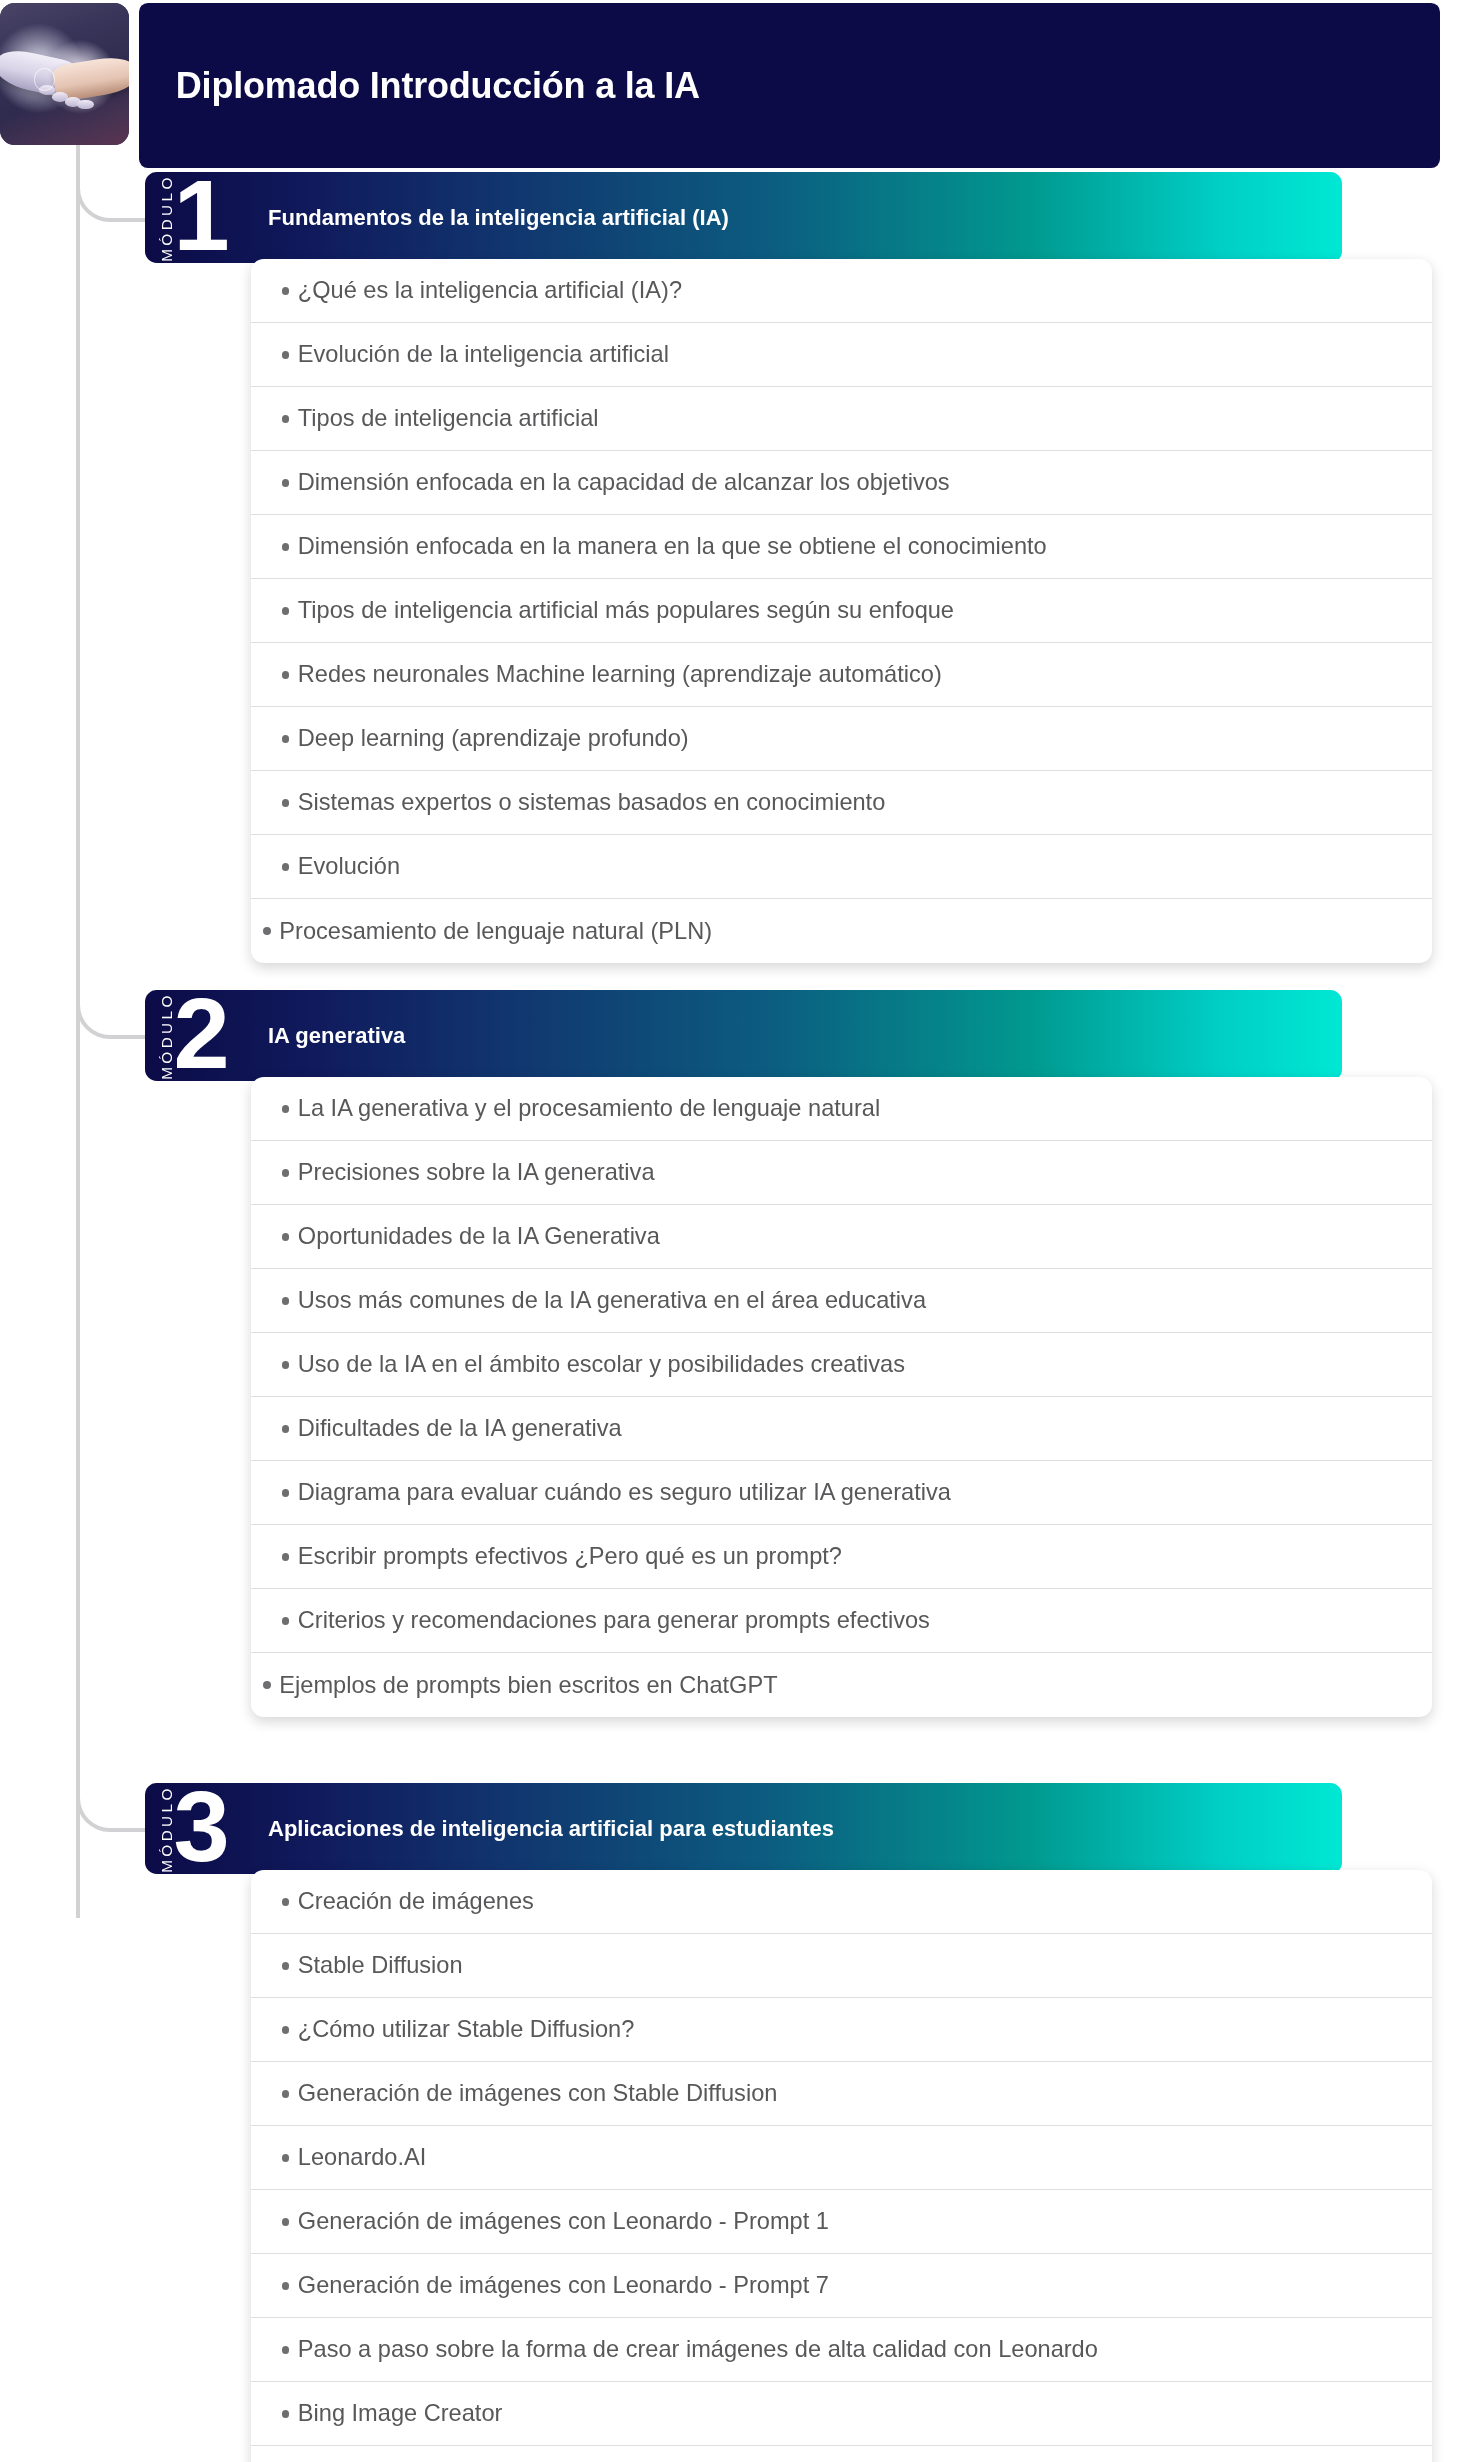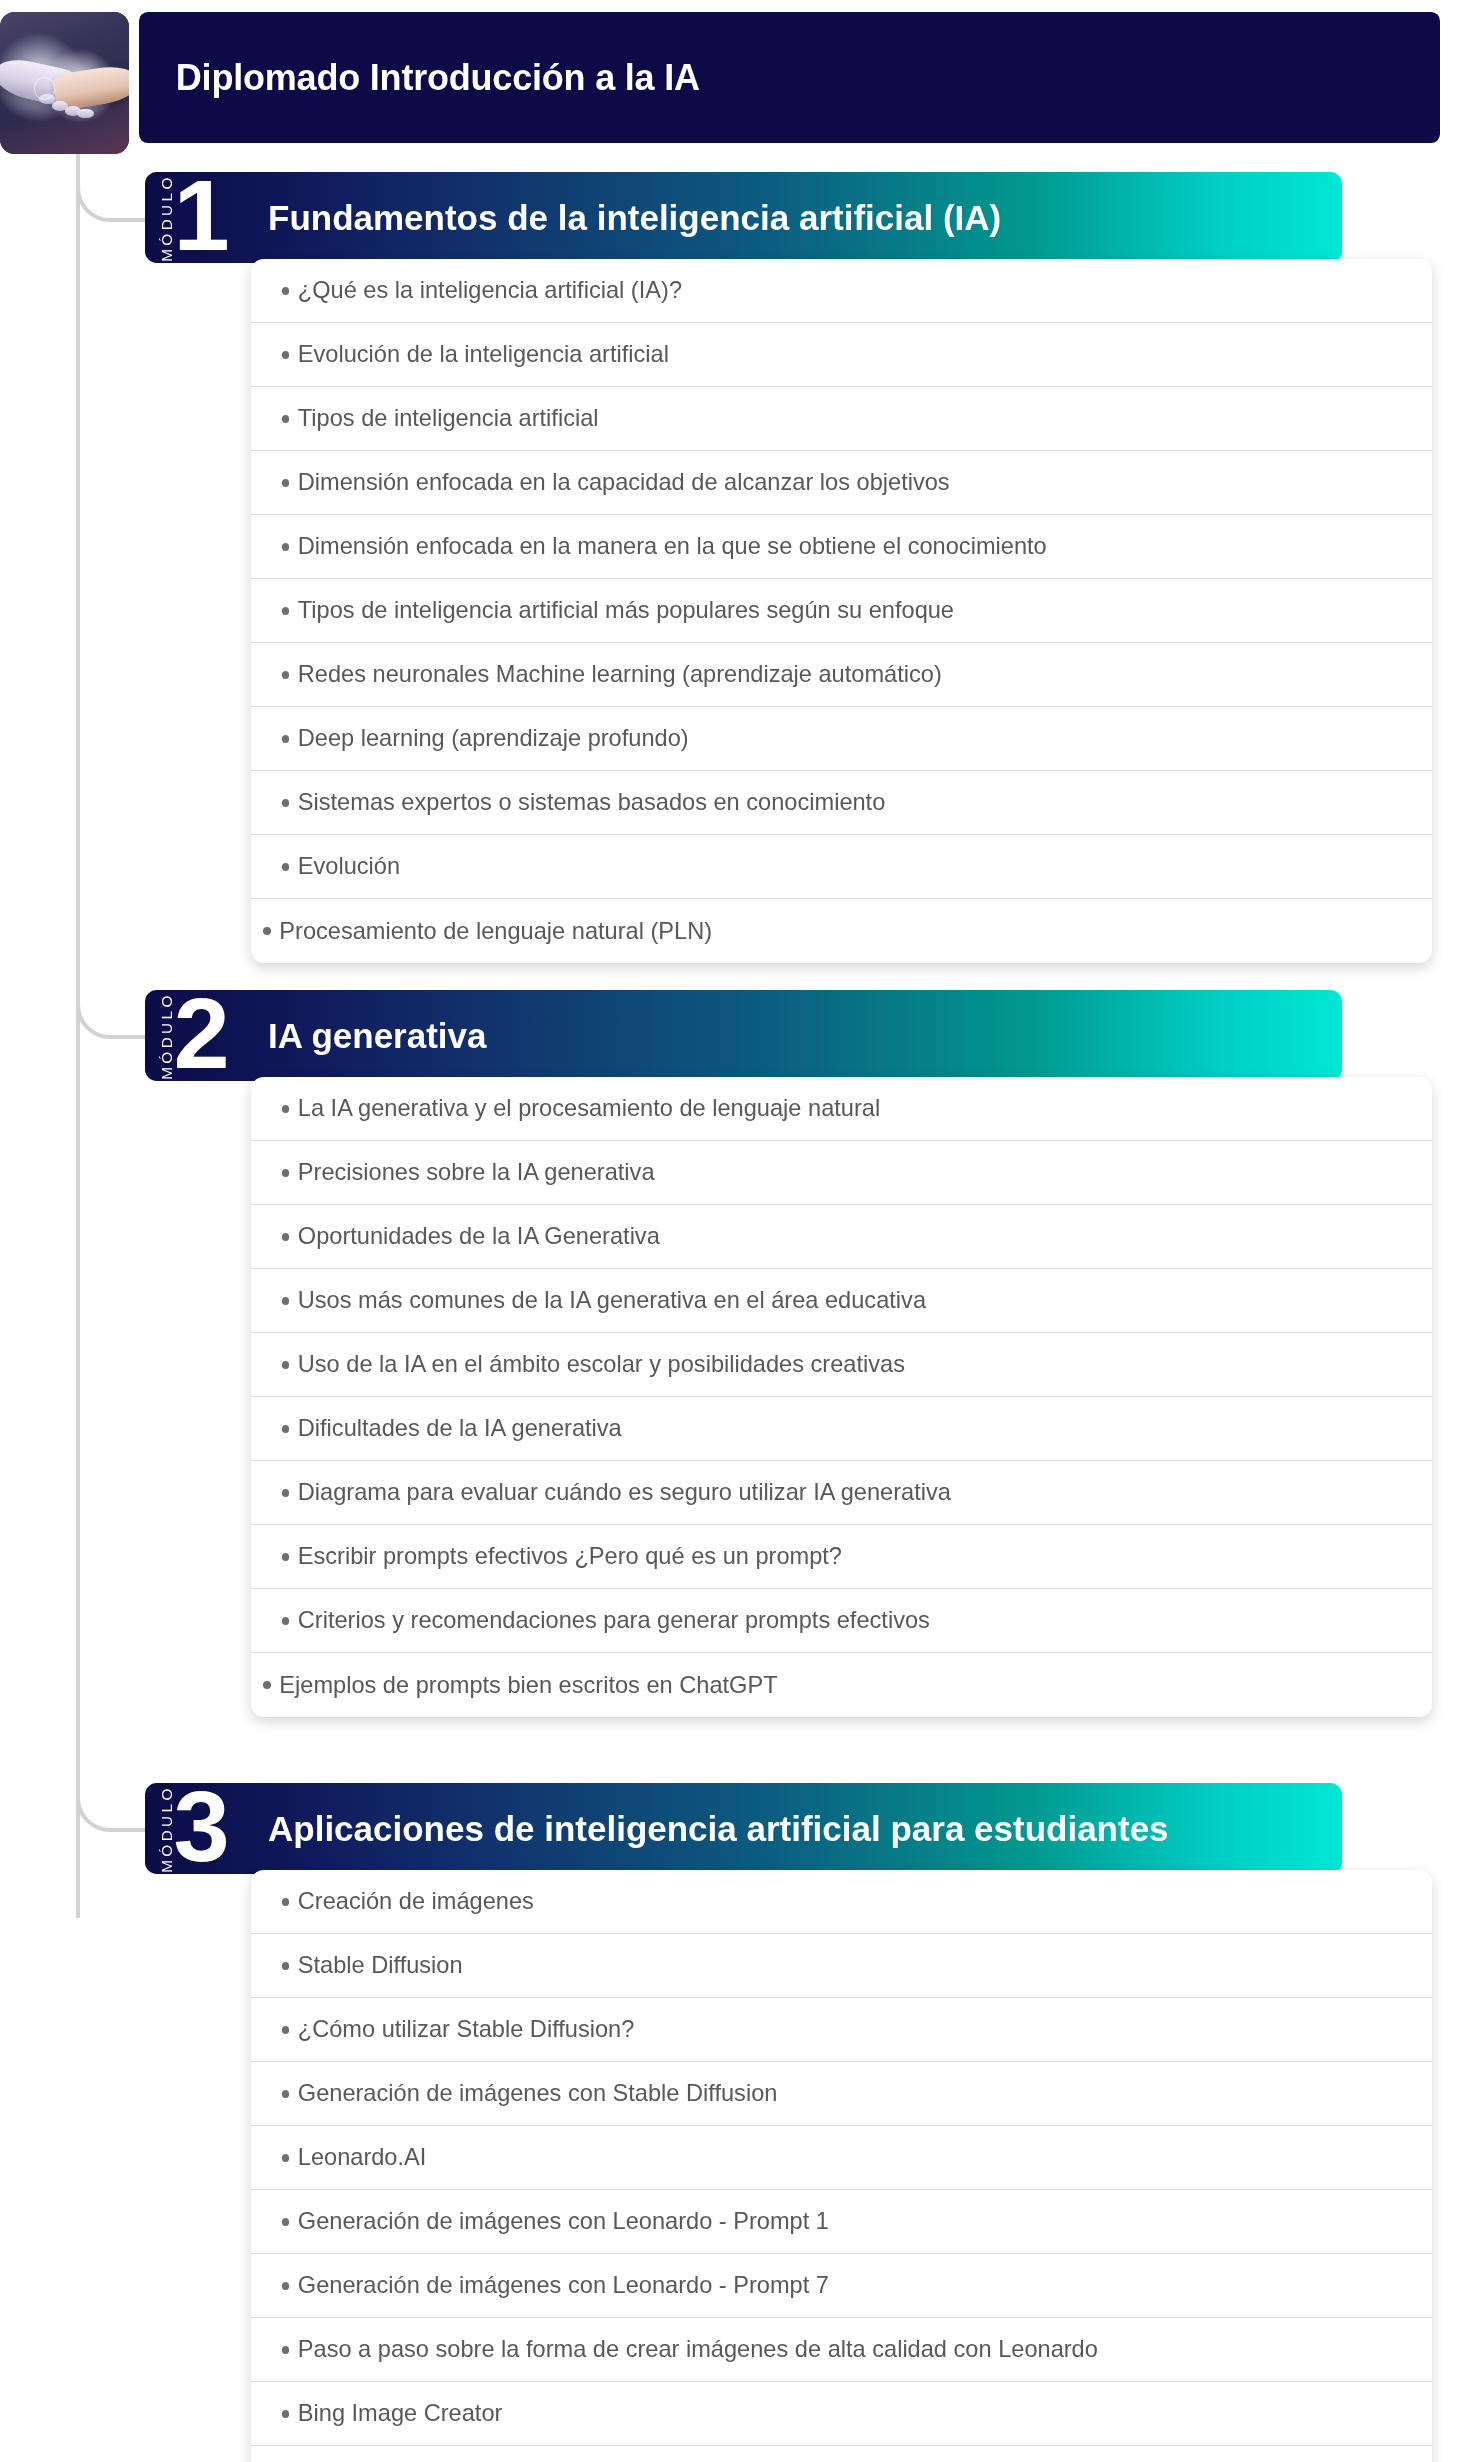--- a/index.html
+++ b/index.html
@@ -46,23 +46,23 @@
     background:#d2d2d4;
     z-index:1;
   }
   .connector-stub.s1 { left:148px; top:217px; width:14.8px; }
   .connector-stub.s2 { left:148px; top:1035px; width:14.8px; }
   .connector-stub.s3 { left:148px; top:1828px; width:14.8px; }
 
   
   .page-header {
     position:absolute;
-    left:0; top:12px;
+    left:0; top:3px;
     width:1440px;
-    height:131px;
+    height:165px;
     z-index:3;
     display:flex;
     align-items:stretch;
   }
   .header-image {
     width:129px;
     height:142px;
     border-radius:14.8px;
     overflow:hidden;
     position:relative;
@@ -177,21 +177,21 @@
     top:-2px;
     color:#ffffff;
     font-size:101px;
     font-weight:700;
     line-height:91px;
     letter-spacing:-3px;
   }
   .module-title {
     margin-left:123px;
     color:#ffffff;
-    font-size:35px;
+    font-size:22px;
     font-weight:700;
     white-space:nowrap;
     position:relative;
     z-index:2;
   }
 
   .module-list {
     position:relative;
     margin-top:-3.9px;
     margin-left:106px;

